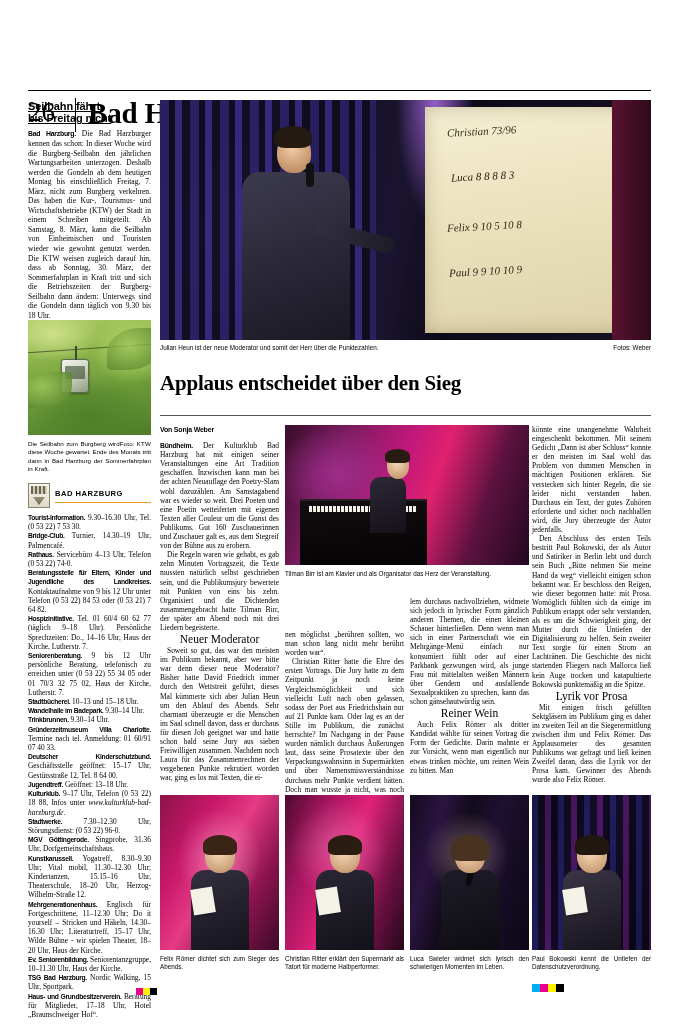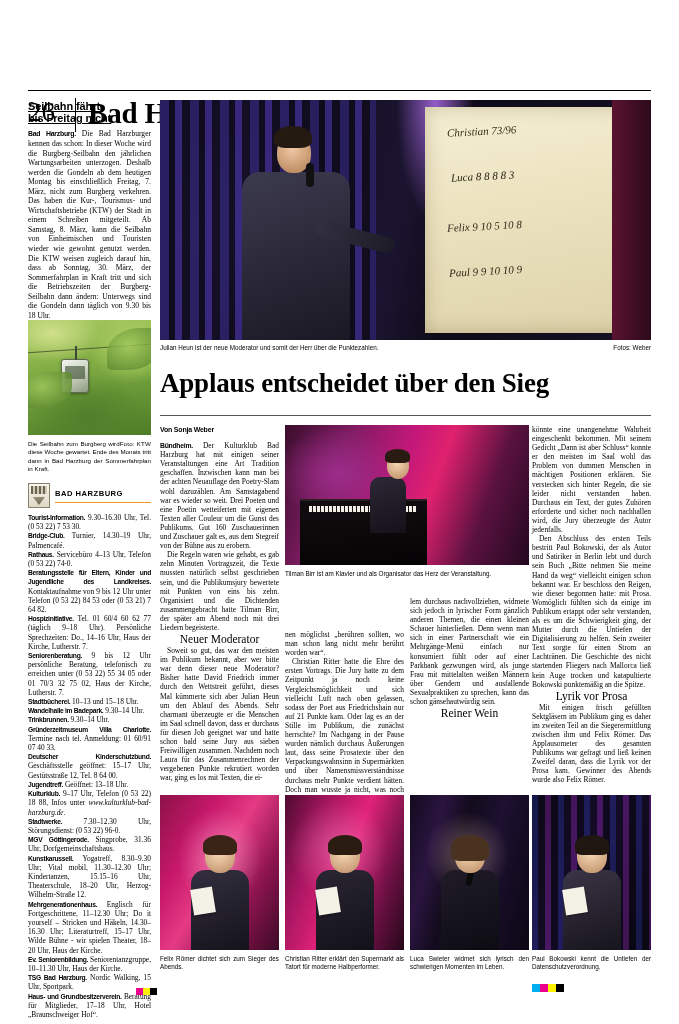--- a/index.html
+++ b/index.html
@@ -319,21 +319,21 @@
     font-family: "Liberation Sans", sans-serif;
     font-size: 6.3px;
   }
 
   
   .headline {
     position: absolute;
     left: 160px; top: 366px;
     width: 491px;
     font-family: "Liberation Serif", serif;
-    font-size: 27px;
+    font-size: 21px;
     font-weight: 700;
     line-height: 34px;
     letter-spacing: -0.2px;
   }
   .subhead {
     position: absolute;
     left: 160px; top: 401px;
     width: 491px;
     font-family: "Liberation Sans", sans-serif;
     font-size: 8.2px;
@@ -660,20 +660,21 @@
 
   <div class="col" id="col2">
     <p class="first">nen möglichst „berühren sollten, wo man schon lang nicht mehr berührt worden war“.</p>
     <p>Christian Ritter hatte die Ehre des ersten Vortrags. Die Jury hatte zu dem Zeitpunkt ja noch keine Vergleichsmöglichkeit und sich vielleicht Luft nach oben gelassen, sodass der Poet aus Friedrichshain nur auf 21 Punkte kam. Oder lag es an der Stille im Publikum, die zunächst herrschte? Im Nachgang in der Pause wurden nämlich durchaus Äußerungen laut, dass seine Prosatexte über den Verpackungswahnsinn in Supermärkten und über Namensmissverständnisse durchaus mehr Punkte verdient hätten. Doch man wusste ja nicht, was noch kommen würde.</p>
     <p>Was kam, war Luca Swieter aus Köln. Sie konnte das Namensprob-</p>
   </div>
 
   <div class="col" id="col3">
     <p class="first">lem durchaus nachvollziehen, widmete sich jedoch in lyrischer Form gänzlich anderen Themen, die einen kleinen Schauer hinterließen. Denn wenn man sich in einer Partnerschaft wie ein Mehrgänge-Menü einfach nur konsumiert fühlt oder auf einer Parkbank gezwungen wird, als junge Frau mit mittelalten weißen Männern über Gendern und ausfallende Sexualpraktiken zu sprechen, kann das schon gänsehautwürdig sein.</p>
     <p class="crosshead">Reiner Wein</p>
+    <p>Auch Felix Römer als dritter Kandidat wählte für seinen Vortrag die Form der Gedichte. Darin mahnte er zur Vorsicht, wenn man eigentlich nur etwas trinken möchte, um reinen Wein zu bitten. Man</p>
   </div>
 
   <div class="col" id="col4">
     <p class="first">könnte eine unangenehme Wahrheit eingeschenkt bekommen. Mit seinem Gedicht „Dann ist aber Schluss“ konnte er den meisten im Saal wohl das Problem von dummen Menschen in mächtigen Positionen erklären. Sie verstecken sich hinter Regeln, die sie leider nicht verstanden haben. Durchaus ein Text, der gutes Zuhören erforderte und sicher noch nachhallen wird, die Jury überzeugte der Autor jedenfalls.</p>
     <p>Den Abschluss des ersten Teils bestritt Paul Bokowski, der als Autor und Satiriker in Berlin lebt und durch sein Buch „Bitte nehmen Sie meine Hand da weg“ vielleicht einigen schon bekannt war. Er beschloss den Reigen, wie dieser begonnen hatte: mit Prosa. Womöglich fühlten sich da einige im Publikum ertappt oder sehr verstanden, als es um die Schwierigkeit ging, der Mutter durch die Untiefen der Digitalisierung zu helfen. Sein zweiter Text sorgte für einen Strom an Lachtränen. Die Geschichte des nicht startenden Fliegers nach Mallorca ließ kein Auge trocken und katapultierte Bokowski punktemäßig an die Spitze.</p>
     <p class="crosshead">Lyrik vor Prosa</p>
     <p>Mit einigen frisch gefüllten Sektgläsern im Publikum ging es daher im zweiten Teil an die Siegerermittlung zwischen ihm und Felix Römer. Das Applausometer des gesamten Publikums war gefragt und ließ keinen Zweifel daran, dass die Lyrik vor der Prosa kam. Gewinner des Abends wurde also Felix Römer.</p>
   </div>
 
   <div class="bot-photo" id="bp1">

